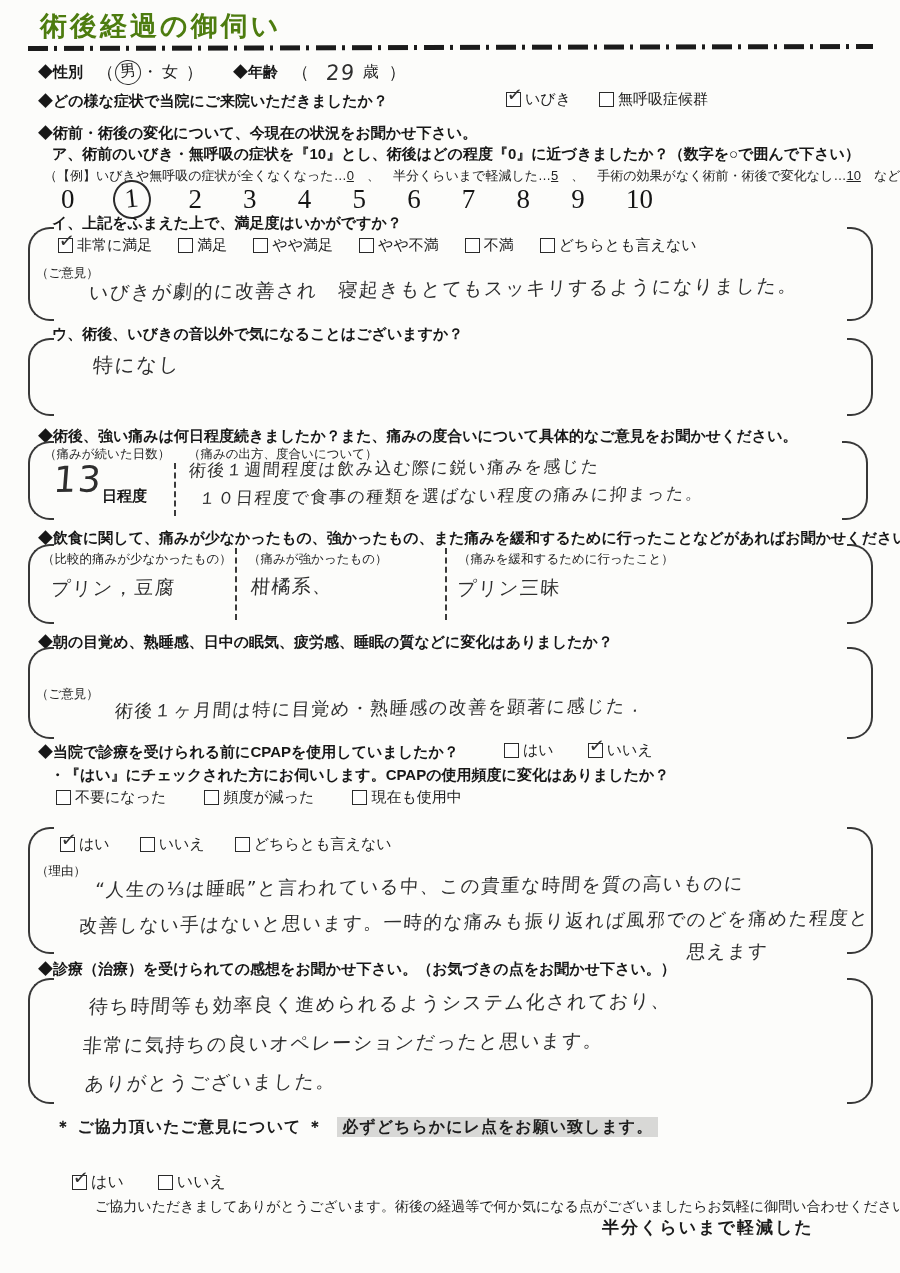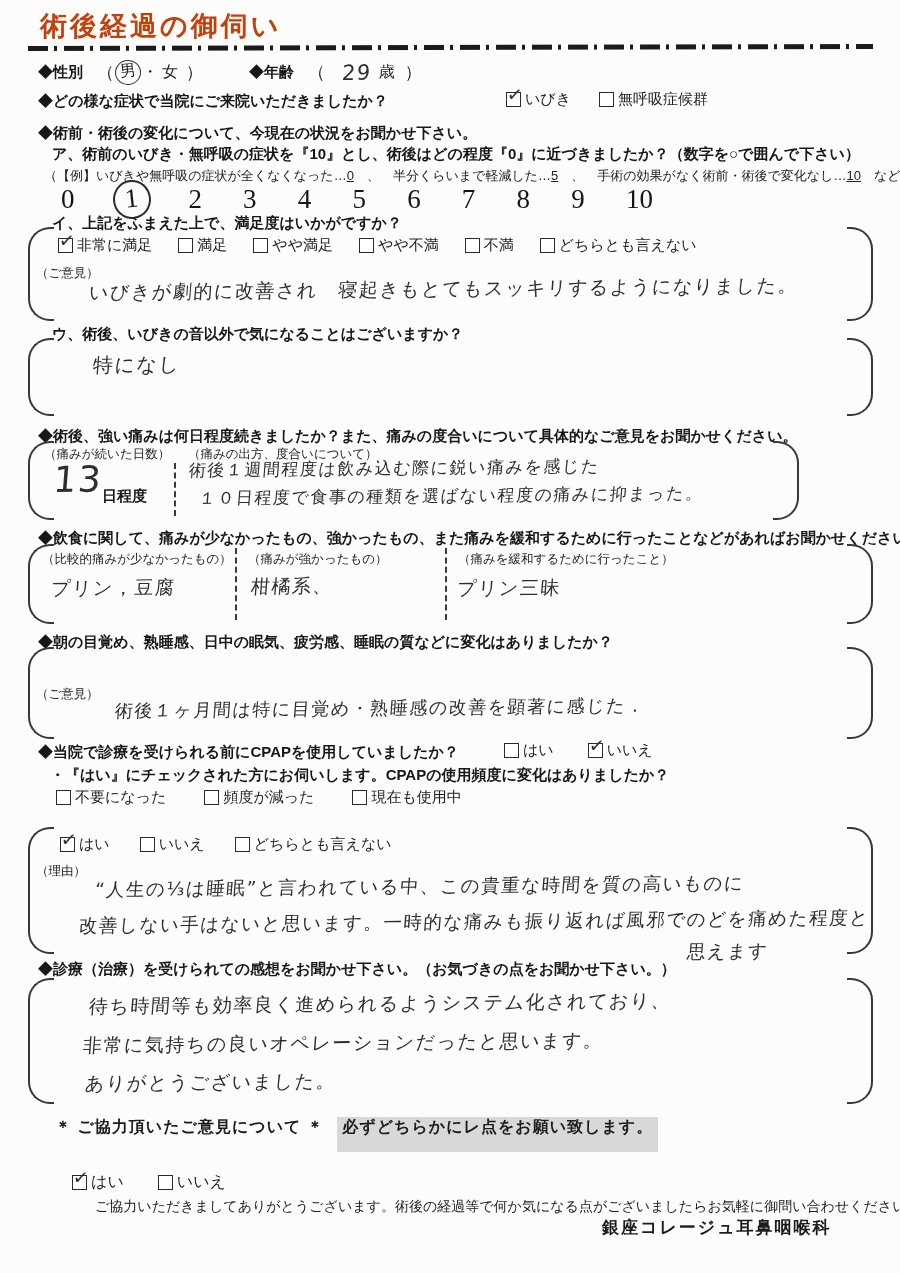--- a/index.html
+++ b/index.html
@@ -10,21 +10,21 @@
     color:#1c1c1c;
     position:relative;
     overflow:hidden;
   }
   #page{
     position:absolute;inset:0;
     background:#fcfcfa;
   }
   .abs{position:absolute;}
   
-  #title{left:40px;top:8px;font-size:27px;font-weight:bold;letter-spacing:3px;color:#c2410c;}
+  #title{left:40px;top:8px;font-size:27px;font-weight:bold;letter-spacing:3px;color:#4d7c0f;}
   #ruler{left:28px;top:45px;width:845px;height:5px;
     background:repeating-linear-gradient(90deg,#1b1b1b 0 20px,transparent 20px 26px,#1b1b1b 26px 29px,transparent 29px 36px);
     transform:rotate(-0.15deg);}
   
   .h{font-size:15px;font-weight:bold;color:#171717;white-space:nowrap;}
   .t{font-size:15px;color:#1d1d1d;white-space:nowrap;}
   .small{font-size:12.5px;color:#222;white-space:nowrap;}
   .u{text-decoration:underline;}
   
   .hw{
@@ -52,40 +52,40 @@
   .numcell.circled .inner{border:2px solid #2b2b2b;border-radius:50%;padding:1px 10px 3px 10px;transform:rotate(-6deg);}
   
   .bbox{position:absolute;}
   .bbox::before{content:"";position:absolute;left:0;top:0;bottom:0;width:24px;
     border:2px solid #383838;border-right:none;border-radius:22px 0 0 22px;}
   .bbox::after{content:"";position:absolute;right:0;top:0;bottom:0;width:24px;
     border:2px solid #383838;border-left:none;border-radius:0 22px 22px 0;}
   .dash-v{position:absolute;border-left:2px dashed #3a3a3a;}
   .cbrow{position:absolute;display:flex;}
   
-  .hl{background:#d8d8d6;padding:1px 5px 17px 5px;}
+  .hl{background:#d8d8d6;padding:1px 5px 2px 5px;}
   #consent-h{font-size:16px;font-weight:bold;letter-spacing:1px;}
   #clinic{font-size:17px;font-weight:bold;letter-spacing:2px;}
 </style>
 </head>
 <body>
 
 <div id="page">
 
   <div class="abs" id="title">術後経過の御伺い</div>
   <div class="abs" id="ruler"></div>
 
   <div class="abs" style="left:38px;top:60px;display:flex;align-items:center;">
     <span class="h">◆性別</span>
     <span class="t" style="margin-left:14px;font-size:17px;">（</span>
     <span class="t circ" style="font-size:16px;margin:0 1px;">男</span>
     <span class="t" style="font-size:16px;">・</span>
     <span class="t" style="font-size:16px;margin-left:4px;">女</span>
     <span class="t" style="font-size:17px;margin-left:8px;">）</span>
-    <span class="h" style="margin-left:46px;">◆年齢</span>
+    <span class="h" style="margin-left:30px;">◆年齢</span>
     <span class="t" style="margin-left:14px;font-size:17px;">（</span>
     <span class="hw" style="font-size:21px;margin:0 8px 0 16px;">29</span>
     <span class="t" style="font-size:16px;">歳</span>
     <span class="t" style="font-size:17px;margin-left:10px;">）</span>
   </div>
 
   <div class="abs h" style="left:38px;top:92px;">◆どの様な症状で当院にご来院いただきましたか？</div>
   <div class="abs" style="left:506px;top:90px;display:flex;gap:28px;">
     <span class="cb on">
       <span class="box"></span>
@@ -147,21 +147,21 @@
     <div class="abs small" style="left:8px;top:38px;">（ご意見）</div>
     <div class="abs hw" style="left:60px;top:53px;font-size:19px;">いびきが劇的に改善され　寝起きもとてもスッキリするようになりました。</div>
   </div>
 
   <div class="abs h" style="left:52px;top:325px;">ウ、術後、いびきの音以外で気になることはございますか？</div>
   <div class="bbox" style="left:28px;top:338px;width:845px;height:78px;">
     <div class="abs hw" style="left:64px;top:14px;font-size:20px;">特になし</div>
   </div>
 
   <div class="abs h" style="left:38px;top:427px;">◆術後、強い痛みは何日程度続きましたか？また、痛みの度合いについて具体的なご意見をお聞かせください。</div>
-  <div class="bbox" style="left:28px;top:441px;width:771px;height:79px;">
+  <div class="bbox" style="left:28px;top:441px;width:840px;height:79px;">
     <div class="abs small" style="left:16px;top:5px;">（痛みが続いた日数）</div>
     <div class="abs small" style="left:160px;top:5px;">（痛みの出方、度合いについて）</div>
     <div class="dash-v" style="left:146px;top:22px;bottom:4px;"></div>
     <div class="abs hw" style="left:24px;top:18px;font-size:36px;">13</div>
     <div class="abs h" style="left:74px;top:46px;">日程度</div>
     <div class="abs hw" style="left:160px;top:18px;font-size:17px;">術後１週間程度は飲み込む際に鋭い痛みを感じた</div>
     <div class="abs hw" style="left:170px;top:46px;font-size:17px;">１０日程度で食事の種類を選ばない程度の痛みに抑まった。</div>
   </div>
 
   <div class="abs h" style="left:38px;top:529px;">◆飲食に関して、痛みが少なかったもの、強かったもの、また痛みを緩和するために行ったことなどがあればお聞かせください。</div>
@@ -247,15 +247,15 @@
     <span class="cb on" style="font-size:16px;">
         <span class="box"></span>
         <span>はい</span>
       </span>
     <span class="cb" style="font-size:16px;">
         <span class="box"></span>
         <span>いいえ</span>
       </span>
   </div>
   <div class="abs t" style="left:95px;top:1198px;font-size:14px;">ご協力いただきましてありがとうございます。術後の経過等で何か気になる点がございましたらお気軽に御問い合わせください。</div>
-  <div class="abs" id="clinic" style="left:602px;top:1216px;">銀座コレージュ耳鼻咽喉科</div>
+  <div class="abs" id="clinic" style="left:602px;top:1216px;">半分くらいまで軽減した</div>
 
 </div>
 
 </body></html>

